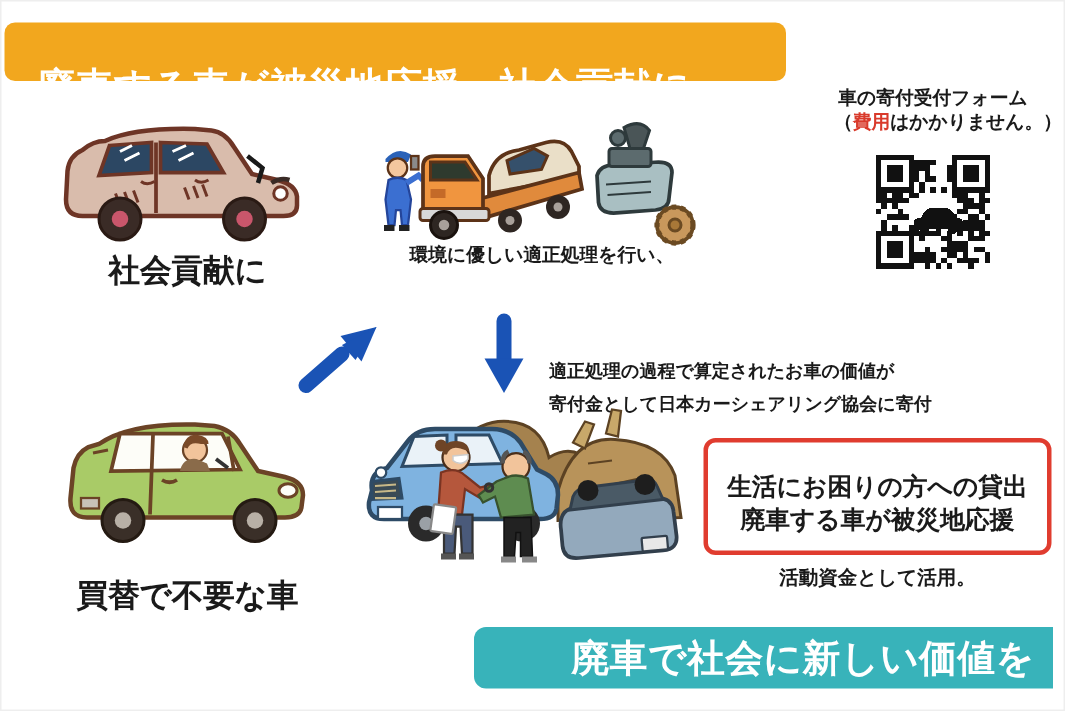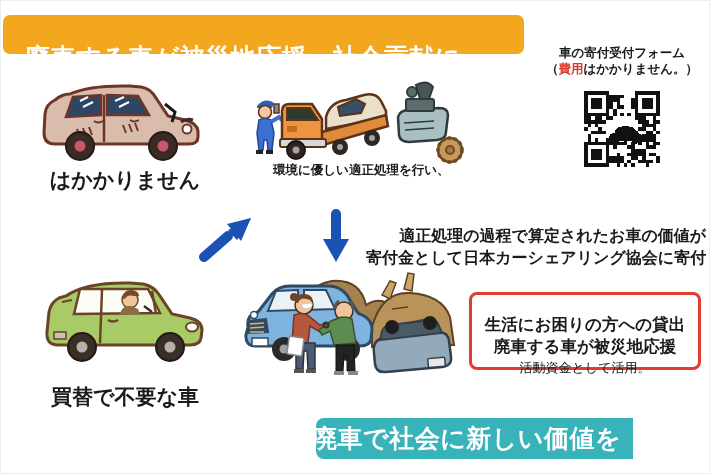--- a/index.html
+++ b/index.html
@@ -8,53 +8,53 @@
   }
   *{margin:0;padding:0;box-sizing:border-box;}
   html,body{background:#fff;}
   body{font-family:"DejaVu Sans","Liberation Sans",sans-serif;color:var(--ink);}
   .canvas{position:relative;width:710px;height:474px;background:#fff;overflow:hidden;border:1px solid #eee;}
 
   .banner-top{position:absolute;left:2px;top:14px;width:521px;height:39px;
     background:var(--banner-orange);border-radius:7px;display:flex;align-items:center;}
   .banner-top span{color:#fff;font-size:25px;font-weight:800;padding-left:22px;white-space:nowrap;letter-spacing:.5px;margin-top:46px;}
 
-  .qr-block{position:absolute;left:535px;top:44px;width:172px;text-align:center;}
+  .qr-block{position:absolute;left:535px;top:56px;width:172px;text-align:center;}
   .qr-title{font-size:12.5px;font-weight:800;line-height:16px;white-space:nowrap;}
-  .qr-note{font-size:12.5px;font-weight:800;line-height:16px;white-space:nowrap;}
+  .qr-note{font-size:12.5px;font-weight:800;line-height:16px;white-space:nowrap;text-align:right;}
   .qr-note .red{color:var(--note-red);}
   .qr{display:block;margin:13px auto 0;width:76px;height:78px;shape-rendering:crispEdges;}
 
   .ill{position:absolute;}
   .scrap-car{left:33px;top:72px;width:178px;height:98px;}
   .truck-scene{left:245px;top:74px;width:222px;height:90px;}
   .green-car{left:36px;top:268px;width:174px;height:106px;}
   .disaster{left:231px;top:264px;width:230px;height:140px;}
 
   .scrap-label{position:absolute;left:18px;top:166px;width:212px;text-align:center;
     font-size:21px;font-weight:800;line-height:27px;white-space:nowrap;}
   .replace-label{position:absolute;left:18px;top:382px;width:212px;text-align:center;
     font-size:21px;font-weight:800;white-space:nowrap;}
 
   .recycle-text{position:absolute;left:272px;top:161px;font-size:12.5px;font-weight:800;
     line-height:16.5px;white-space:nowrap;}
-  .donate-text{position:absolute;left:365px;top:224px;font-size:16px;font-weight:800;
-    line-height:21.5px;white-space:nowrap;text-align:right;}
+  .donate-text{position:absolute;left:365px;top:236px;font-size:12px;font-weight:800;
+    line-height:21.5px;white-space:nowrap;}
 
   .arrow{position:absolute;}
   .arrow-diag{left:196px;top:211px;width:60px;height:52px;}
   .arrow-down{left:317px;top:207px;width:36px;height:58px;}
 
   .usage-box{position:absolute;left:468px;top:291px;width:232px;height:78px;
     border:3px solid var(--box-border-red);border-radius:8px;background:#fff;
     text-align:center;padding-top:19px;}
   .usage-box .big{font-size:16.5px;font-weight:800;line-height:22px;white-space:nowrap;}
-  .usage-box .small{font-size:13px;font-weight:400;line-height:19px;margin-top:0;white-space:nowrap;}
-
-  .banner-bottom{position:absolute;left:315px;top:417px;width:317px;height:41px;
+  .usage-box .small{font-size:13px;font-weight:700;line-height:19px;margin-top:18px;white-space:nowrap;}
+
+  .banner-bottom{position:absolute;left:315px;top:417px;width:386px;height:41px;
     background:var(--banner-teal);border-radius:8px 0 0 8px;display:flex;align-items:center;justify-content:flex-end;}
   .banner-bottom span{color:#fff;font-size:25px;font-weight:800;padding-right:12px;white-space:nowrap;letter-spacing:.5px;}
 </style>
 </head>
 <body>
 
 <div class="canvas">
 
   <div class="banner-top">
     <span>廃車する車が被災地応援、社会貢献に。</span>
@@ -216,21 +216,21 @@
     <circle cx="46" cy="73" r="14" fill="#3A2B26" stroke="#2A1A14" stroke-width="2"></circle>
     <circle cx="46" cy="73" r="5.5" fill="#C9566B"></circle>
     <circle cx="129" cy="73" r="14" fill="#3A2B26" stroke="#2A1A14" stroke-width="2"></circle>
     <circle cx="129" cy="73" r="5.5" fill="#C9566B"></circle>
     <circle cx="153" cy="56" r="4.5" fill="#fff" stroke="#6E3526" stroke-width="2"></circle>
     <path d="M131 31 l10 8 l-3 10" fill="none" stroke="#1A1A1A" stroke-width="3"></path>
     <path d="M147 49 q6 -4 12 -2" fill="none" stroke="#3A2B26" stroke-width="3"></path>
   </svg>
 
   <div class="scrap-label">
-    <div>はかかりません</div>
+    <div>社会貢献に</div>
   </div>
 
   <svg class="ill truck-scene" viewBox="0 0 222 90">
     <g>
       <path d="M11 31 q8 -9 17 -3 l-2 5 l-15 0 Z" fill="#2A62B8"></path>
       <circle cx="19" cy="37" r="6.5" fill="#F4C79E" stroke="#5C3318" stroke-width="1.5"></circle>
       <path d="M13 45 q6 -3 12 0 l3 13 l-2 17 l-4 0 l-1 -10 l-3 0 l-1 10 l-4 0 l-2 -17 Z" fill="#3B6FD1" stroke="#24459A" stroke-width="1.5"></path>
       <path d="M25 47 l8 -5 l3 3" stroke="#3B6FD1" stroke-width="4" fill="none"></path>
       <rect x="10" y="75" width="7" height="4" fill="#222"></rect>
       <rect x="20" y="75" width="7" height="4" fill="#222"></rect>

